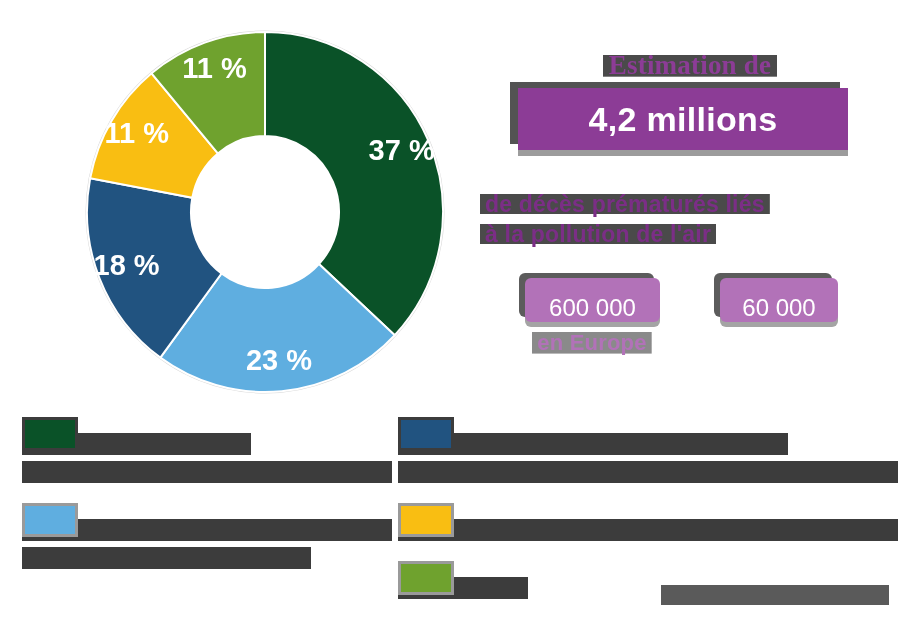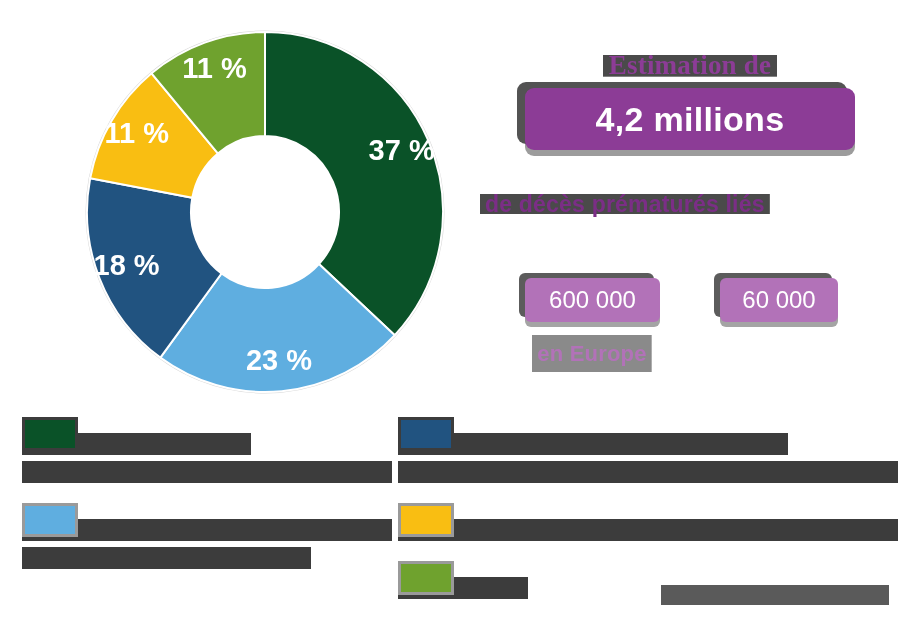--- a/index.html
+++ b/index.html
@@ -34,22 +34,22 @@
   .title-line .txt{
     display:inline-block;
     position:relative;
     font-size:27px;font-weight:bold;color:#8C3C96;
     letter-spacing:.2px;
     padding:2px 6px;
     background:linear-gradient(#4a4a4a,#4a4a4a) center/100% 62% no-repeat;
   }
 
   #big-box{
-    position:absolute;left:45px;top:58px;width:330px;height:62px;
-    background:#8C3C96;border-radius:9px;
+    position:absolute;left:38px;top:58px;width:330px;height:62px;
+    background:#8C3C96;border-radius:0;
     box-shadow:-8px -6px 0 0 rgba(74,74,74,.95), 0 6px 0 0 rgba(74,74,74,.55);
     display:flex;align-items:center;justify-content:center;
   }
   #big-box .big-txt{
     color:#ffffff;font-size:34px;font-weight:bold;letter-spacing:.3px;
   }
 
   .sub-line{position:absolute;left:0;width:420px;text-align:left;}
   .sub-line .txt{
     display:inline-block;position:relative;
@@ -57,34 +57,34 @@
     padding:1px 5px;
     background:linear-gradient(#4a4a4a,#4a4a4a) center/100% 70% no-repeat;
   }
   #sub1{top:160px;}
   #sub2{top:190px;}
   #sub3{top:228px;}
 
   .stat-box{
     position:absolute;
     background:#B272B8;border-radius:6px;
-    display:flex;align-items:center;justify-content:center;
+    display:flex;align-items:flex-end;justify-content:center;
     box-shadow:-6px -5px 0 0 rgba(74,74,74,.9), 0 5px 0 0 rgba(74,74,74,.5);
   }
   .stat-box .stat-num{color:#ffffff;font-size:24px;font-weight:normal;}
   #stat-box-europe{left:45px;top:248px;width:135px;height:44px;}
   #stat-box-france{left:240px;top:248px;width:118px;height:44px;}
 
   .stat-cap{
     position:absolute;text-align:center;
   }
   .stat-cap .cap-txt{
     display:inline-block;position:relative;
     font-size:22px;font-weight:bold;color:#B272B8;letter-spacing:.2px;
-    padding:13px 5px;
+    padding:2px 5px;
     background:linear-gradient(#8a8a8a,#8a8a8a) center/100% 72% no-repeat;
   }
   #cap-europe{left:32px;top:298px;width:160px;}
   #cap-france{left:228px;top:298px;width:142px;}
 
   
   #legend{position:absolute;left:0;top:415px;width:907px;height:175px;}
   .legend-col{position:absolute;top:0;}
   #legend-col-left{left:22px;width:370px;}
   #legend-col-right{left:398px;width:500px;}
@@ -141,20 +141,23 @@
       <span class="txt">Estimation de</span>
     </div>
 
     <div id="big-box">
       <span class="big-txt">4,2 millions</span>
     </div>
 
     <div class="sub-line" id="sub1">
       <span class="txt">de décès prématurés liés</span>
     </div>
+    <div class="sub-line" id="sub2">
+      <span class="txt">à la pollution de l'air</span>
+    </div>
 
     <div class="stat-box" id="stat-box-europe">
       <span class="stat-num">600 000</span>
     </div>
     <div class="stat-cap" id="cap-europe">
       <span class="cap-txt">en Europe</span>
     </div>
 
     <div class="stat-box" id="stat-box-france">
       <span class="stat-num">60 000</span>

